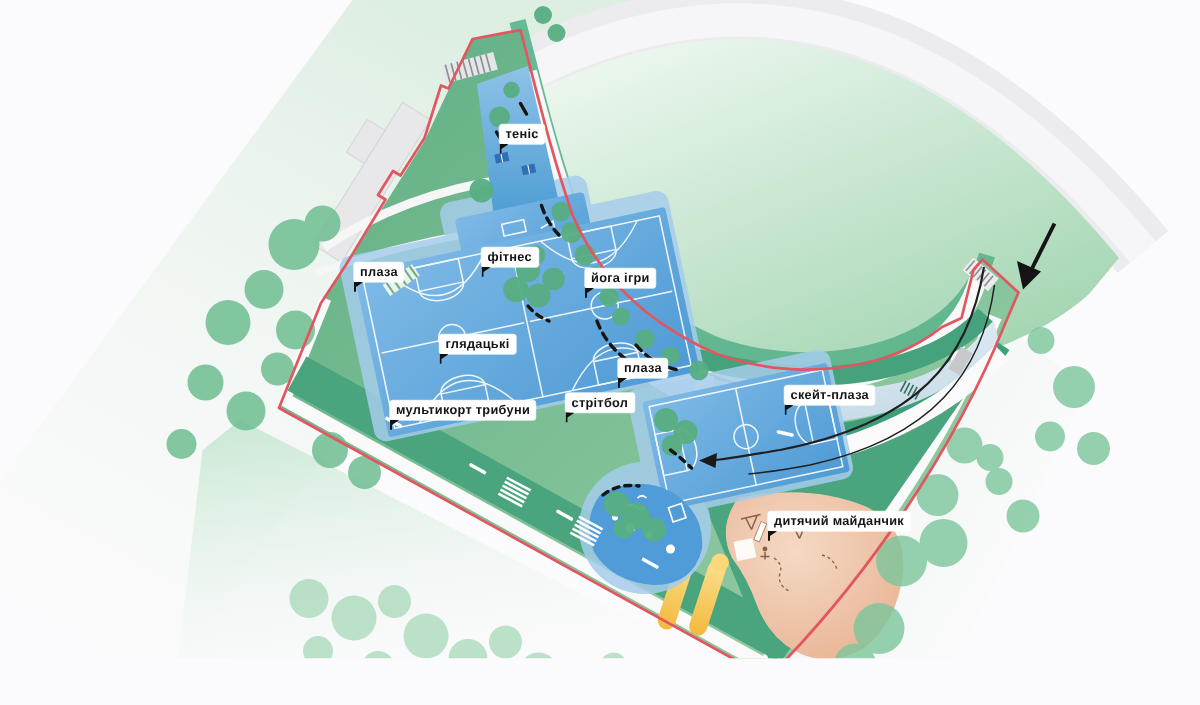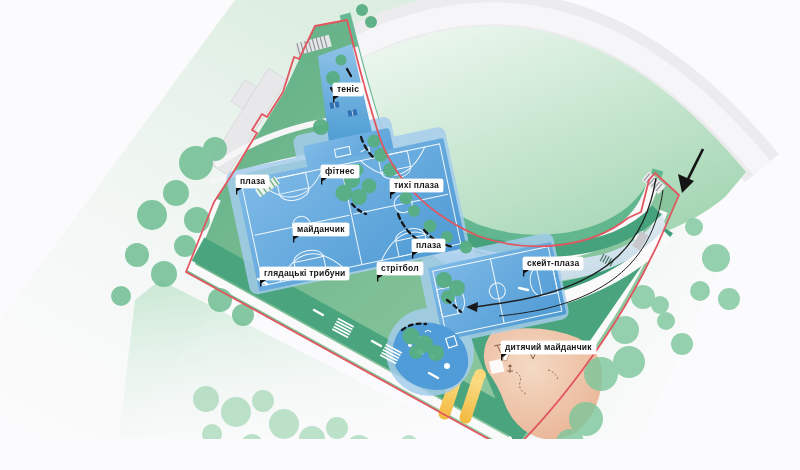--- a/index.html
+++ b/index.html
@@ -378,20 +378,20 @@
   <polygon points="466,307 478,302 477,312" fill="#1a1a1a"></polygon>
   <g>
     <line x1="703" y1="149" x2="686" y2="183" stroke="#141414" stroke-width="2.6"></line>
     <polygon points="682,193 694,181 678,174" fill="#141414"></polygon>
   </g>
 </svg>
 
   <div class="label" style="left:333px;top:83px"><span>теніс</span><span class="flag"></span></div>
   <div class="label" style="left:321px;top:165px"><span>фітнес</span><span class="flag"></span></div>
   <div class="label" style="left:236px;top:175px"><span>плаза</span><span class="flag"></span></div>
-  <div class="label" style="left:390px;top:179px"><span>тихі плаза</span><span class="flag"></span></div>
-  <div class="label" style="left:293px;top:223px"><span>майданчик</span><span class="flag"></span></div>
+  <div class="label" style="left:390px;top:179px"><span>йога ігри</span><span class="flag"></span></div>
+  <div class="label" style="left:293px;top:223px"><span>глядацькі</span><span class="flag"></span></div>
   <div class="label" style="left:412px;top:239px"><span>плаза</span><span class="flag"></span></div>
   <div class="label" style="left:523px;top:257px"><span>скейт-плаза</span><span class="flag"></span></div>
-  <div class="label" style="left:260px;top:267px"><span>глядацькі трибуни</span><span class="flag"></span></div>
+  <div class="label" style="left:260px;top:267px"><span>мультикорт трибуни</span><span class="flag"></span></div>
   <div class="label" style="left:377px;top:262px"><span>стрітбол</span><span class="flag"></span></div>
-  <div class="label" style="left:501px;top:341px"><span>дитячий майданчик</span><span class="flag"></span></div>
+  <div class="label" style="left:512px;top:341px"><span>дитячий майданчик</span><span class="flag"></span></div>
 </div>
 
 </body></html>

